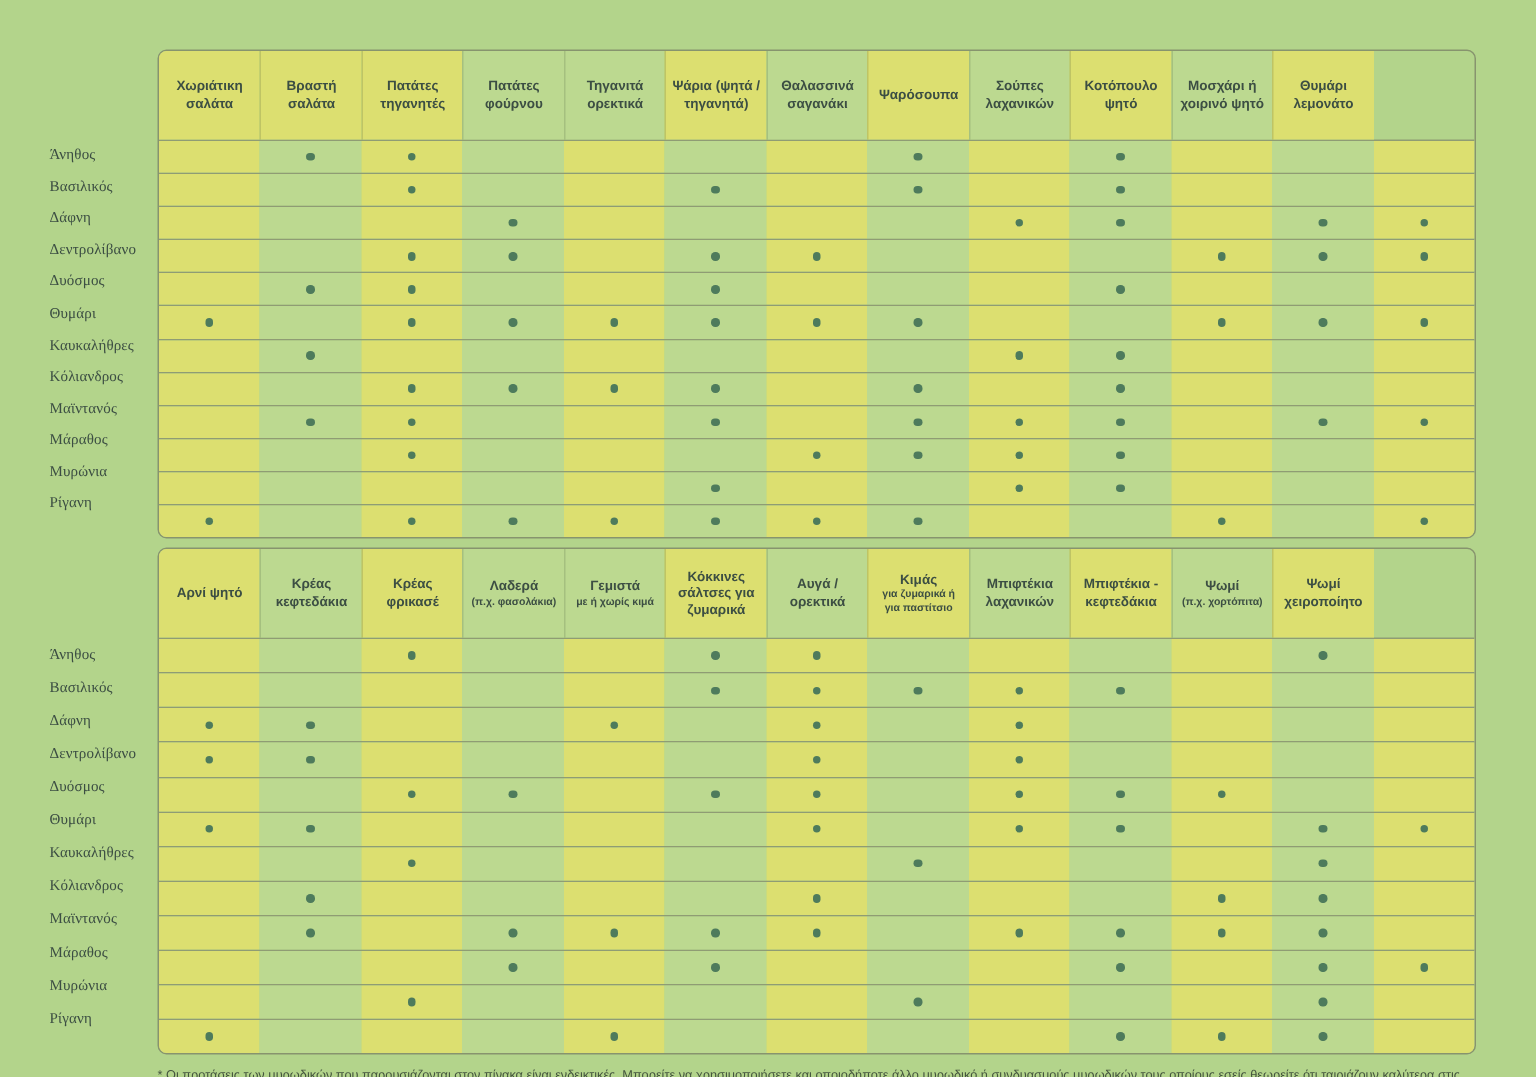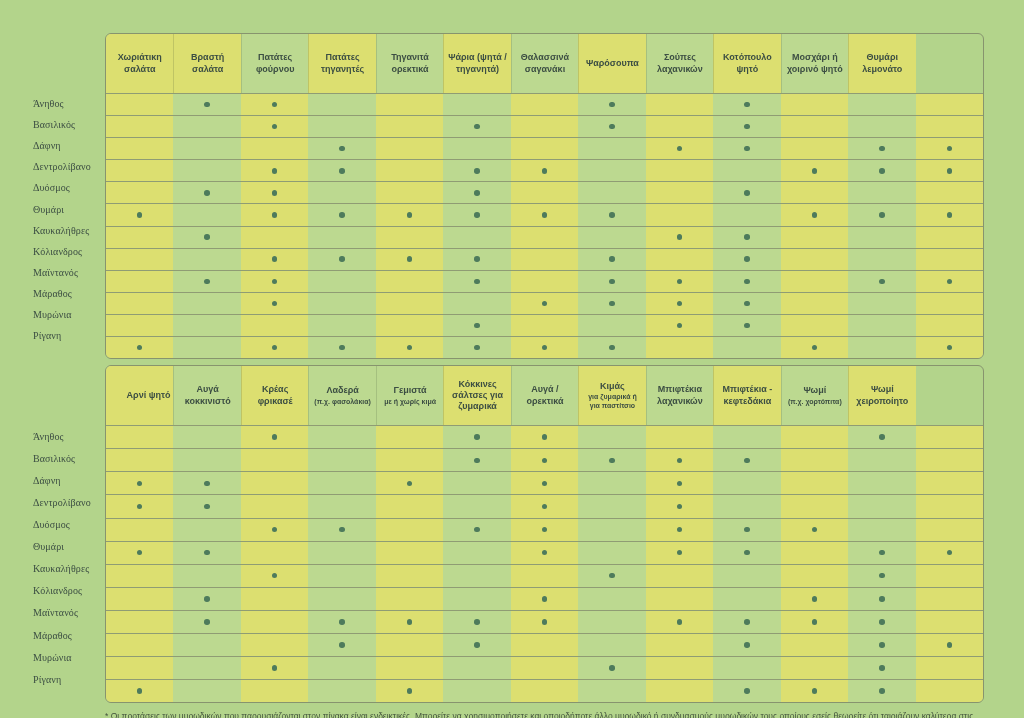--- a/index.html
+++ b/index.html
@@ -28,21 +28,21 @@
     border:1px solid #87946e; border-radius:6px;
     overflow:hidden;
   }
   .hdr { display:grid; grid-template-columns:repeat(13,1fr); height:59px; }
   .hcell {
     display:flex; flex-direction:column; align-items:center; justify-content:center;
     text-align:center; font-weight:bold; font-size:9px; line-height:1.25;
     color:#3c4e43; padding:2px 3px; box-sizing:border-box;
     border-left:1px solid rgba(60,80,50,0.18);
   }
-  .hcell:first-child { border-left:none;align-items:flex-end; }
+  .hcell:first-child { border-left:none; }
   .hcell .sub { font-size:7px; line-height:1.2; margin-top:1px; }
 
   .row { display:grid; grid-template-columns:repeat(13,1fr); height:var(--rh); border-top:1px solid #8f9c74; }
   .cell { display:flex; align-items:center; justify-content:center; }
 
   .y { background:#dcdf70; }
   .g { background:#bcd990; }
 
   .dot { width:5.5px; height:5.5px; border-radius:50%; background:#4e7b5c; }
 
@@ -73,25 +73,25 @@
         <div class="lbl">Ρίγανη</div>
       </div>
     <div class="box">
       <div class="hdr">
           <div class="hcell y">
             <span class="main">Χωριάτικη σαλάτα</span>
           </div>
           <div class="hcell y">
             <span class="main">Βραστή σαλάτα</span>
           </div>
+          <div class="hcell y">
+            <span class="main">Πατάτες τηγανητές</span>
+          </div>
           <div class="hcell g">
             <span class="main">Πατάτες φούρνου</span>
-          </div>
-          <div class="hcell y">
-            <span class="main">Πατάτες τηγανητές</span>
           </div>
           <div class="hcell g">
             <span class="main">Τηγανιτά ορεκτικά</span>
           </div>
           <div class="hcell y">
             <span class="main">Ψάρια (ψητά / τηγανητά)</span>
           </div>
           <div class="hcell g">
             <span class="main">Θαλασσινά σαγανάκι</span>
           </div>
@@ -447,21 +447,21 @@
         <div class="lbl">Μάραθος</div>
         <div class="lbl">Μυρώνια</div>
         <div class="lbl">Ρίγανη</div>
       </div>
     <div class="box">
       <div class="hdr">
           <div class="hcell y">
             <span class="main">Αρνί ψητό</span>
           </div>
           <div class="hcell g">
-            <span class="main">Αυγά κοκκινιστό</span>
+            <span class="main">Κρέας κεφτεδάκια</span>
           </div>
           <div class="hcell y">
             <span class="main">Κρέας φρικασέ</span>
           </div>
           <div class="hcell g">
             <span class="main">Λαδερά</span>
             <span class="sub">(π.χ. φασολάκια)</span>
           </div>
           <div class="hcell g">
             <span class="main">Γεμιστά</span>

